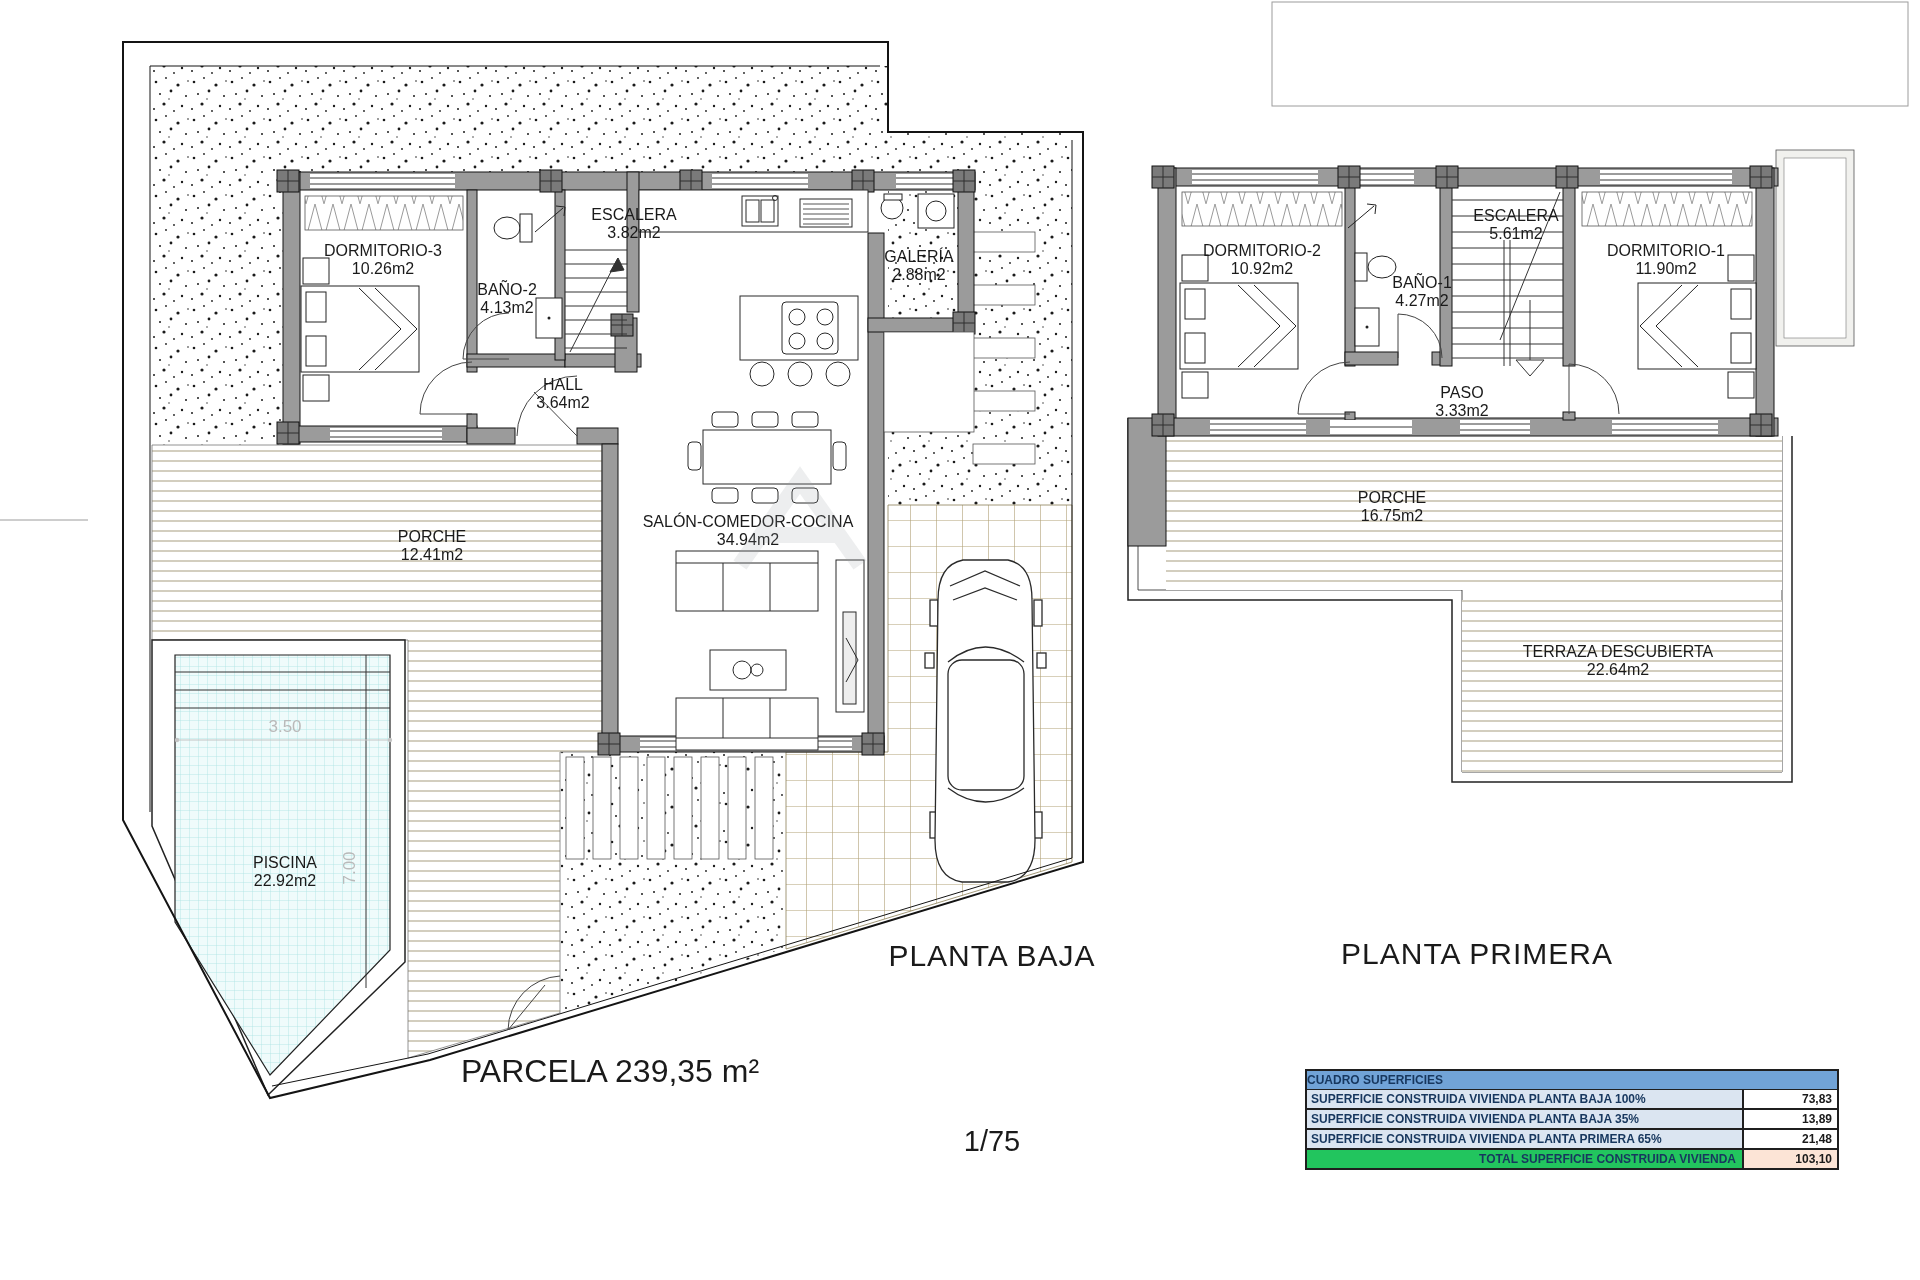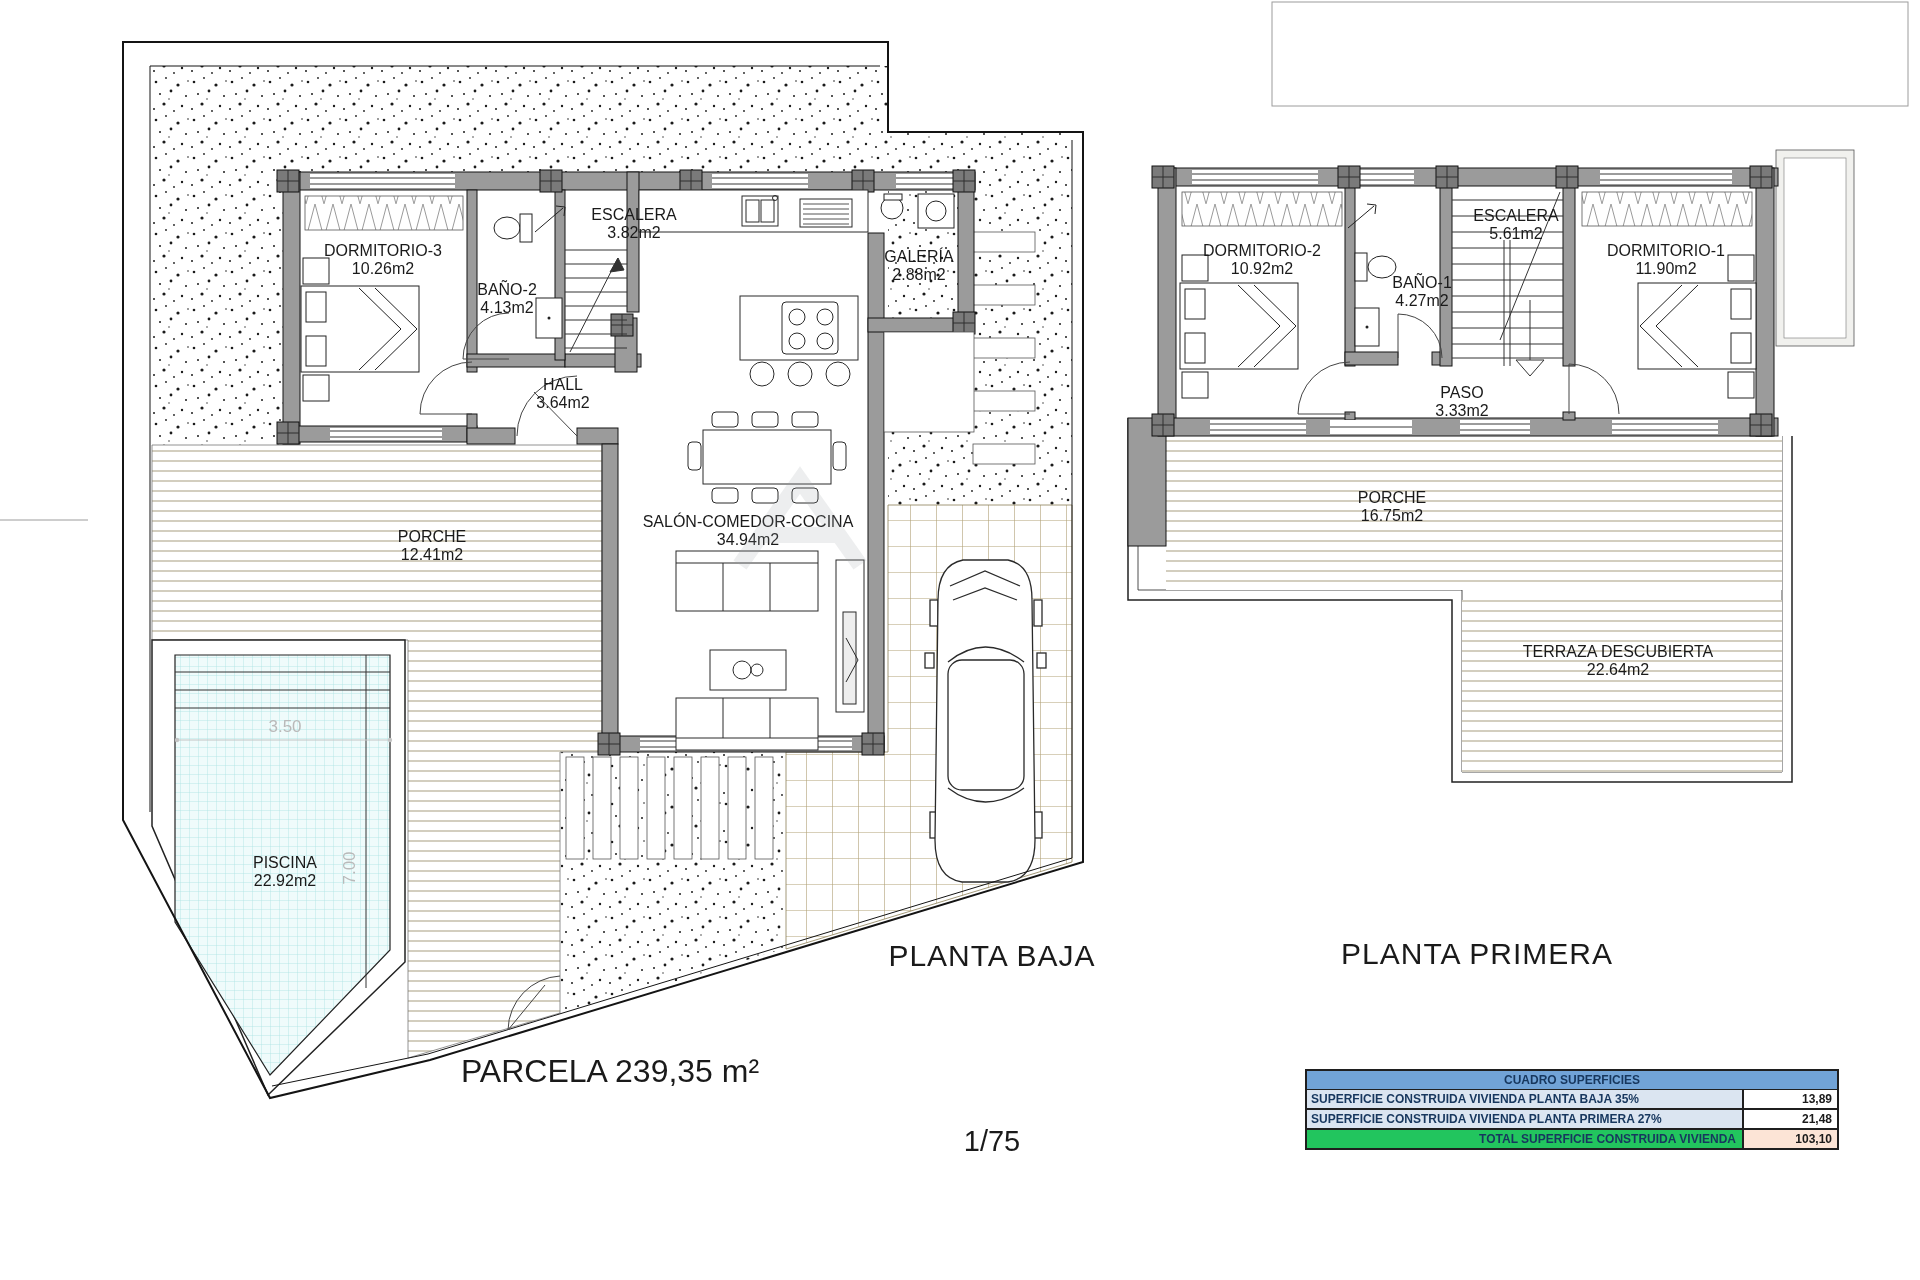--- a/index.html
+++ b/index.html
@@ -9,21 +9,21 @@
   svg text{font-family:"Liberation Sans", sans-serif;fill:#1a1a1a;}
   .room-name,.room-area{font-size:16px;text-anchor:middle;}
   .plan-title{font-size:30px;text-anchor:middle;letter-spacing:1px;}
   .parcel-label{font-size:32px;text-anchor:middle;}
   .scale-label{font-size:29px;text-anchor:middle;}
   .dim-label{font-size:17px;text-anchor:middle;fill:#b9b9b9;}
 
   
   .surf-table{position:absolute;left:1305px;top:1069px;width:530px;
       border:2px solid #1f1f1f;font-size:12px;font-weight:bold;color:#17375e;}
-  .st-header{background:#71a3d7;text-align:center;padding:2px 0;height:14px;
+  .st-header{background:#71a3d7;text-align:left;padding:2px 0;height:14px;
       border-bottom:1px solid #1f1f1f;}
   .st-row{display:flex;border-bottom:2px solid #1f1f1f;background:#dbe5f1;}
   .st-row:last-of-type{border-bottom:1px solid #1f1f1f;}
   .st-label{flex:1;padding:2px 0 2px 4px;height:14px;overflow:hidden;white-space:nowrap;}
   .st-value{width:88px;background:#ffffff;border-left:2px solid #1f1f1f;
       text-align:right;padding:2px 5px 2px 0;color:#1a1a1a;}
   .st-total{display:flex;background:#22c55e;}
   .st-total .st-label{text-align:right;padding-right:6px;}
   .st-total .st-value{background:#fce4d6;}
 </style>
@@ -390,24 +390,28 @@
 </g>
 
 <rect x="1272" y="2" width="636" height="104" fill="#ffffff" stroke="#9c9c9c" stroke-width="1"></rect>
 
 <line x1="0" y1="520" x2="88" y2="520" stroke="#9c9c9c" stroke-width="1"></line>
 </svg>
 
 <div class="surf-table">
   <div class="st-header">CUADRO SUPERFICIES</div>
   <div class="st-row">
+    <div class="st-label">SUPERFICIE CONSTRUIDA VIVIENDA PLANTA BAJA 100%</div>
+    <div class="st-value">73,83</div>
+  </div>
+  <div class="st-row">
     <div class="st-label">SUPERFICIE CONSTRUIDA VIVIENDA PLANTA BAJA 35%</div>
     <div class="st-value">13,89</div>
   </div>
   <div class="st-row">
-    <div class="st-label">SUPERFICIE CONSTRUIDA VIVIENDA PLANTA PRIMERA 27%</div>
+    <div class="st-label">SUPERFICIE CONSTRUIDA VIVIENDA PLANTA PRIMERA 65%</div>
     <div class="st-value">21,48</div>
   </div>
   <div class="st-total">
     <div class="st-label">TOTAL SUPERFICIE CONSTRUIDA VIVIENDA</div>
     <div class="st-value">103,10</div>
   </div>
 </div>
 
 </body></html>

